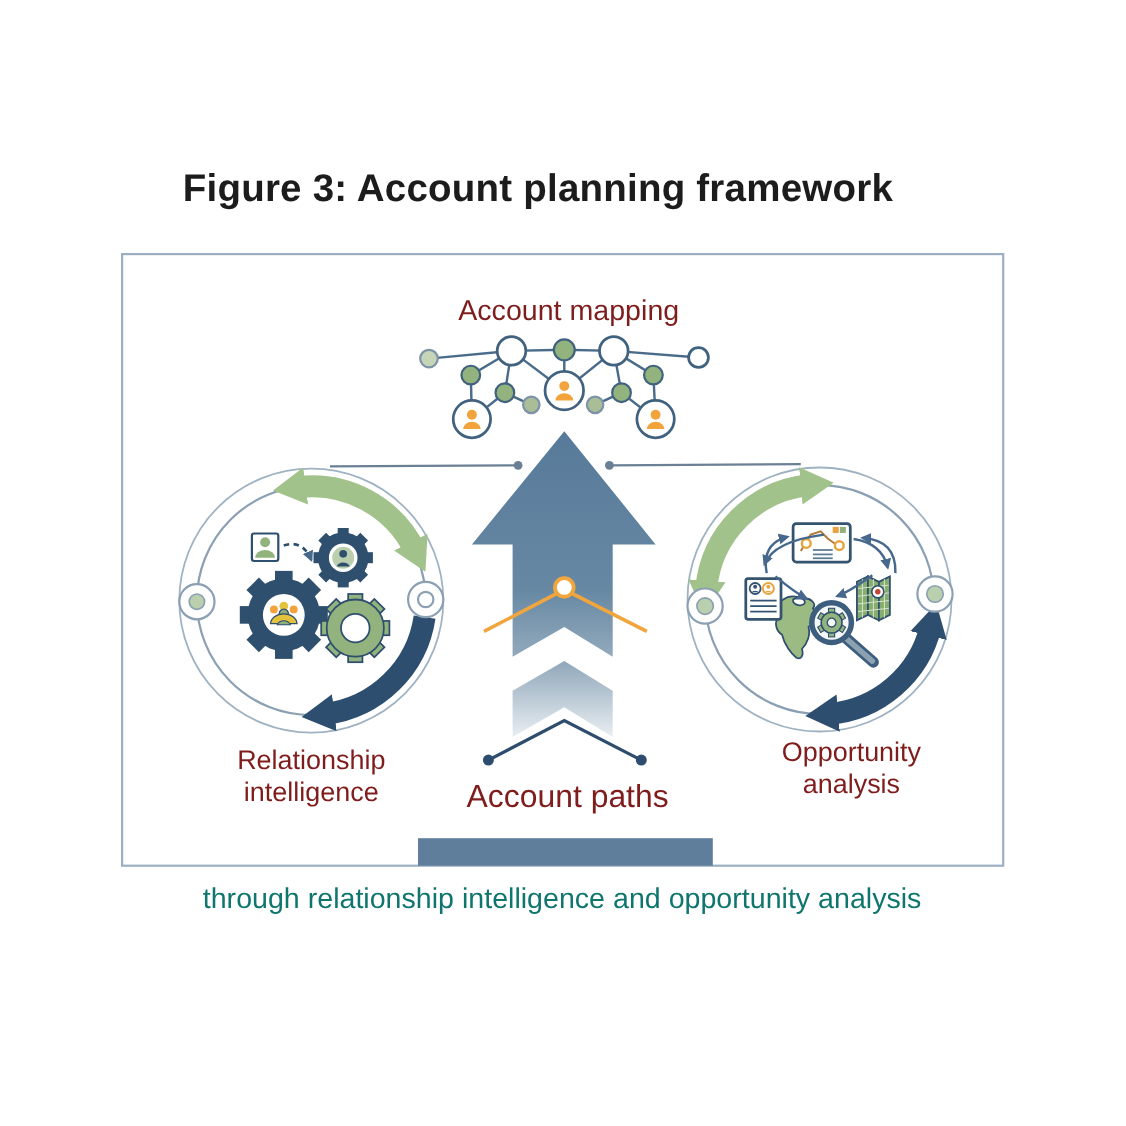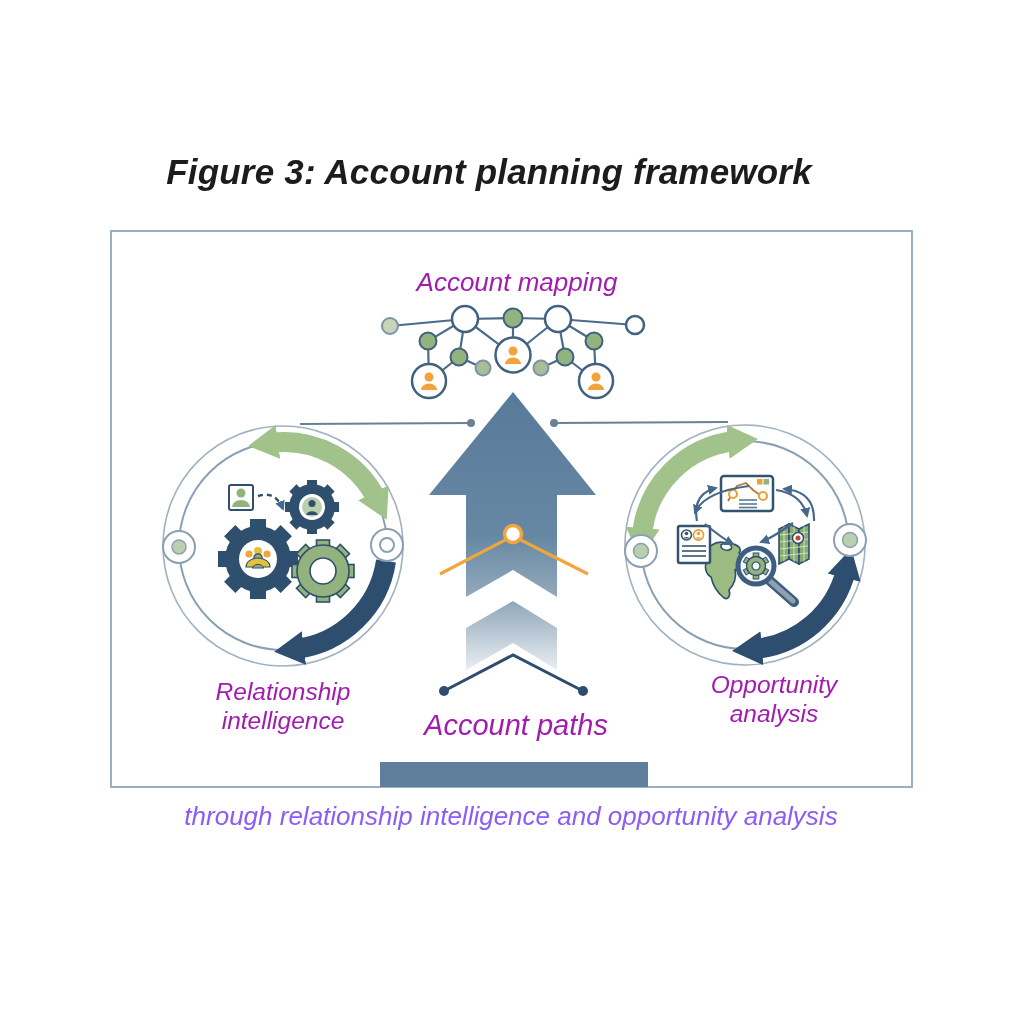--- a/index.html
+++ b/index.html
@@ -1,31 +1,31 @@
 <!DOCTYPE html>
 <html><head>
 <meta charset="utf-8">
 <style>
   html,body{margin:0;padding:0;}
   body{
     width:1024px;height:1024px;position:relative;background:#ffffff;
     font-family:"Liberation Sans",sans-serif;color:#222;overflow:hidden;
   }
   .abs{position:absolute;}
-  .ctr{transform:translateX(-50%);text-align:center;font-style:italic;}
+  .ctr{transform:translateX(-50%);text-align:center;}
   #figure-title{top:152px;left:489px;font-size:35px;font-weight:600;color:#1c1c1c;white-space:nowrap;letter-spacing:.2px;}
   #diagram-frame{left:110px;top:230px;width:799px;height:554px;border:2px solid #9cafc2;background:#ffffff;}
   #bottom-bar{left:380px;top:762px;width:268px;height:25px;background:#5e7e9c;}
   #diagram-svg{left:0;top:0;width:1024px;height:1024px;}
-  .lbl{color:#a21caf;}
+  .lbl{color:#7f1d1d;}
   #account-mapping-label{top:267px;left:517px;font-size:26px;white-space:nowrap;}
   #relationship-label{top:678px;left:283px;font-size:24.5px;line-height:1.18;width:210px;}
   #growth-label{top:709px;left:516px;font-size:29px;white-space:nowrap;}
   #opportunity-label{top:671px;left:774px;font-size:24.5px;line-height:1.18;width:190px;}
-  #figure-caption{top:801px;left:511px;font-size:26px;white-space:nowrap;color:#8b5cf6;}
+  #figure-caption{top:801px;left:511px;font-size:26px;white-space:nowrap;color:#0f766e;}
 </style>
 </head>
 <body>
 
 <div class="abs ctr" id="figure-title">Figure 3: Account planning framework</div>
 
 <div class="abs" id="diagram-frame"></div>
 <div class="abs" id="bottom-bar"></div>
 
 <svg id="diagram-svg" class="abs" viewBox="0 0 1024 1024">

